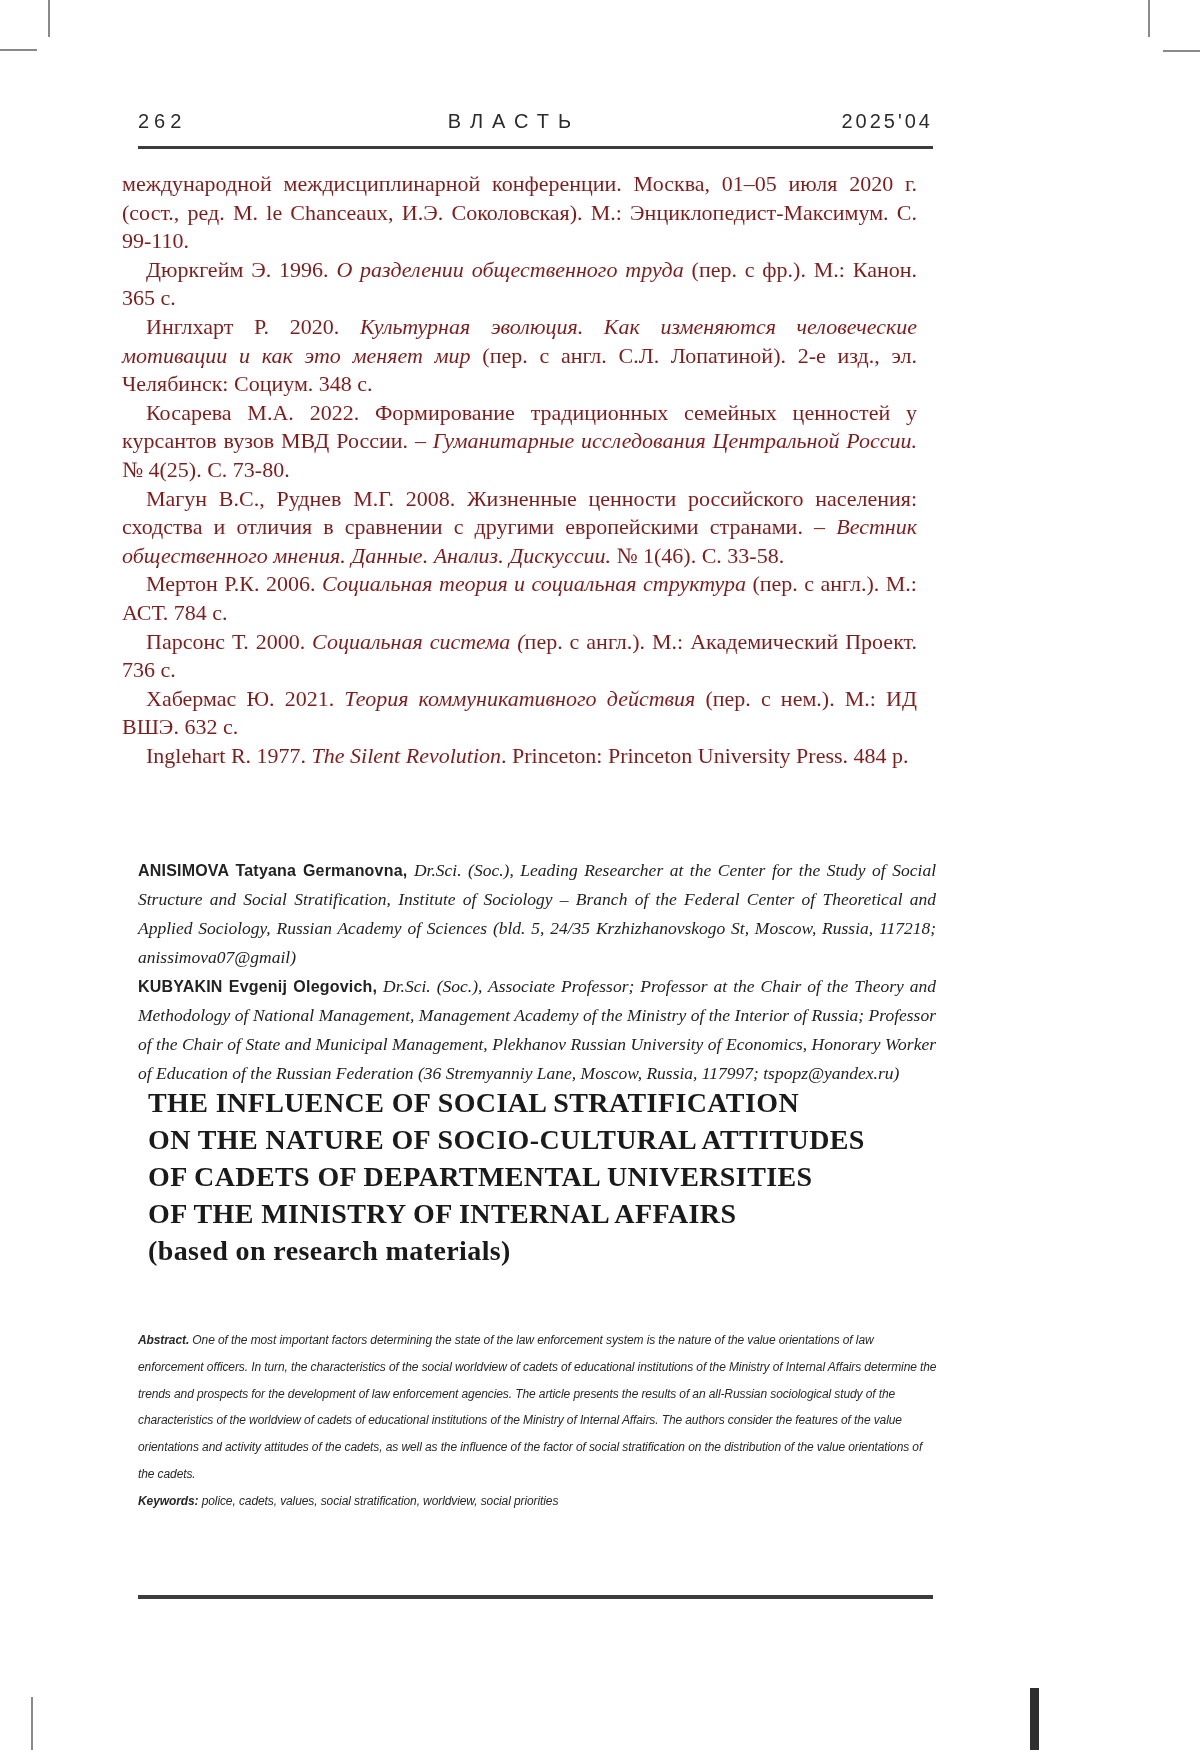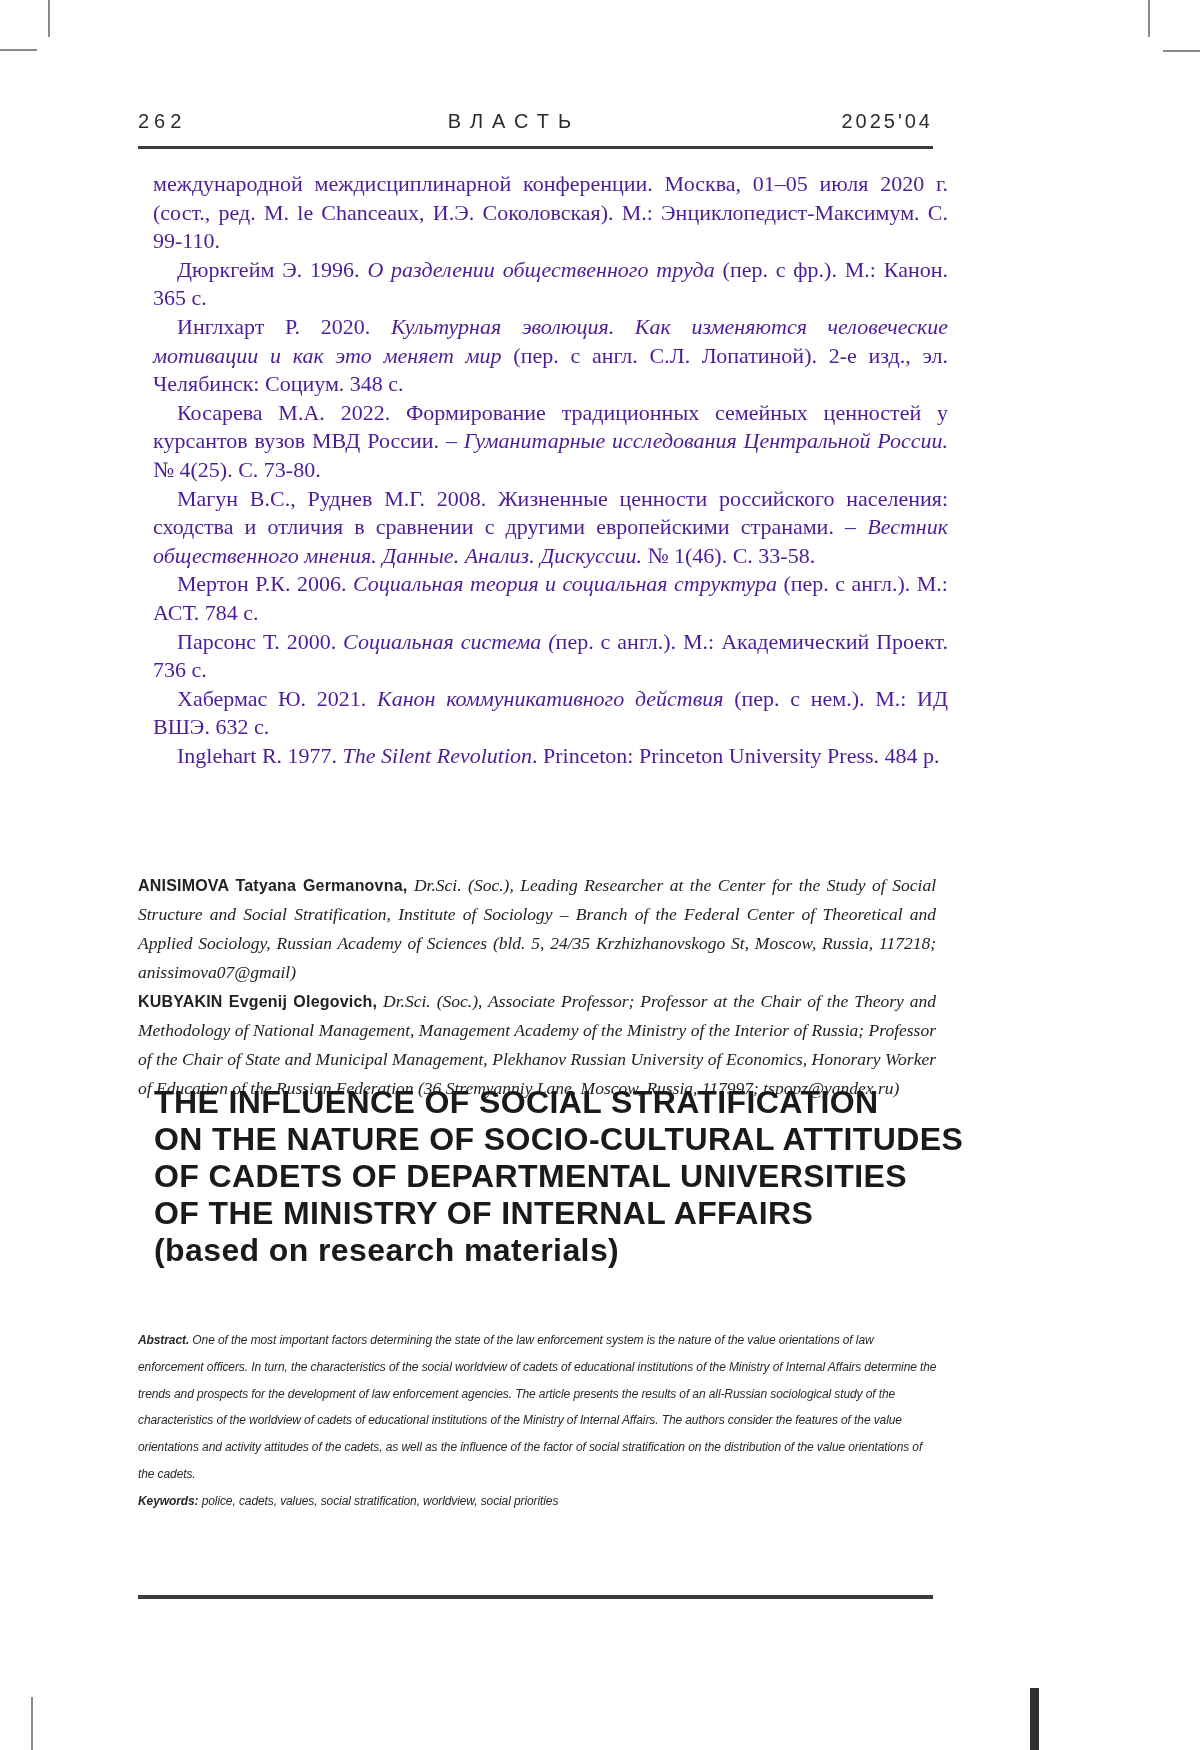--- a/index.html
+++ b/index.html
@@ -21,40 +21,40 @@
            font-family:"Liberation Sans","DejaVu Sans",sans-serif;
            font-size:20px;font-weight:500;color:#2b2b2b;}
   .runhead .pageno{letter-spacing:5px;}
   .runhead .jname{letter-spacing:9px;}
   .runhead .issue{letter-spacing:3px;}
   .rule{position:absolute;left:138px;width:795px;background:#3c3c3c;}
   .rule-top{top:146px;height:3px;}
   .rule-bottom{top:1595px;height:4px;}
 
   
-  .refs{position:absolute;left:153px;top:170px;width:795px;
+  .refs{position:absolute;left:122px;top:170px;width:795px;
         font-family:"Liberation Serif","DejaVu Serif",serif;
-        font-size:22px;line-height:28.6px;text-align:justify;color:#4c1d95;}
+        font-size:22px;line-height:28.6px;text-align:justify;color:#7f1d1d;}
   .ref{margin:0;}
   .ref.ind{text-indent:24px;}
   .it{font-style:italic;}
 
   
   .authors{position:absolute;left:138px;top:856px;width:798px;
            font-family:"Liberation Serif","DejaVu Serif",serif;font-style:italic;
-           font-size:17.5px;line-height:29px;text-align:justify;color:#222;margin-top:15px;}
+           font-size:17.5px;line-height:29px;text-align:justify;color:#222;}
   .author{margin:0;}
   .aname{font-style:normal;font-weight:700;
          font-family:"Liberation Sans","DejaVu Sans",sans-serif;
          font-size:16px;letter-spacing:0.2px;}
 
   
-  .title{position:absolute;left:154px;top:1084px;width:830px;margin:0;
-         font-family:Liberation Sans, sans-serif;
-         font-weight:700;font-size:32px;line-height:37px;letter-spacing:0.4px;color:#1a1a1a;}
+  .title{position:absolute;left:148px;top:1084px;width:830px;margin:0;
+         font-family:Liberation Serif, serif;
+         font-weight:700;font-size:28px;line-height:37px;letter-spacing:0.4px;color:#1a1a1a;}
 
   
   .abstract{position:absolute;left:138px;top:1327px;width:802px;
             font-family:"Liberation Sans","DejaVu Sans",sans-serif;font-style:italic;
             font-size:12px;line-height:26.8px;letter-spacing:-0.1px;color:#282828;}
   .abstract p{margin:0;}
   .blabel{font-weight:700;}
 </style>
 </head>
 <body>
@@ -76,21 +76,21 @@
   <div class="rule rule-top"></div>
 
   <section class="refs" id="refs">
       <p class="ref"><span>международной междисциплинарной конференции. Москва, 01–05 июля 2020 г. (сост., ред. M. le Chanceaux, И.Э. Соколовская). М.: Энциклопедист-Максимум. С. 99-110.</span></p>
       <p class="ref ind"><span>Дюркгейм Э. 1996. </span><span class="it">О разделении общественного труда</span><span> (пер. с фр.). М.: Канон. 365 с.</span></p>
       <p class="ref ind"><span>Инглхарт Р. 2020. </span><span class="it">Культурная эволюция. Как изменяются человеческие мотивации и как это меняет мир</span><span> (пер. с англ. С.Л. Лопатиной). 2-е изд., эл. Челябинск: Социум. 348 с.</span></p>
       <p class="ref ind"><span>Косарева М.А. 2022. Формирование традиционных семейных ценностей у курсантов вузов МВД России. – </span><span class="it">Гуманитарные исследования Центральной России.</span><span> № 4(25). С. 73-80.</span></p>
       <p class="ref ind"><span>Магун В.С., Руднев М.Г. 2008. Жизненные ценности российского населения: сходства и отличия в сравнении с другими европейскими странами. – </span><span class="it">Вестник общественного мнения. Данные. Анализ. Дискуссии.</span><span> № 1(46). С. 33-58.</span></p>
       <p class="ref ind"><span>Мертон Р.К. 2006. </span><span class="it">Социальная теория и социальная структура</span><span> (пер. с англ.). М.: АСТ. 784 с.</span></p>
       <p class="ref ind"><span>Парсонс Т. 2000. </span><span class="it">Социальная система (</span><span>пер. с англ.). М.: Академический Проект. 736 с.</span></p>
-      <p class="ref ind"><span>Хабермас Ю. 2021. </span><span class="it">Канон коммуникативного действия</span><span> (пер. с нем.). М.: ИД ВШЭ. 632 с.</span></p>
+      <p class="ref ind"><span>Хабермас Ю. 2021. </span><span class="it">Теория коммуникативного действия</span><span> (пер. с нем.). М.: ИД ВШЭ. 632 с.</span></p>
       <p class="ref ind"><span>Inglehart R. 1977. </span><span class="it">The Silent Revolution</span><span>. Princeton: Princeton University Press. 484 p.</span></p>
     </section>
 
   <section class="authors" id="authors">
       <p class="author"><span class="aname">ANISIMOVA Tatyana Germanovna,</span><span> Dr.Sci. (Soc.), Leading Researcher at the Center for the Study of Social Structure and Social Stratification, Institute of Sociology – Branch of the Federal Center of Theoretical and Applied Sociology, Russian Academy of Sciences (bld. 5, 24/35 Krzhizhanovskogo St, Moscow, Russia, 117218; anissimova07@gmail)</span></p>
       <p class="author"><span class="aname">KUBYAKIN Evgenij Olegovich,</span><span> Dr.Sci. (Soc.), Associate Professor; Professor at the Chair of the Theory and Methodology of National Management, Management Academy of the Ministry of the Interior of Russia; Professor of the Chair of State and Municipal Management, Plekhanov Russian University of Economics, Honorary Worker of Education of the Russian Federation (36 Stremyanniy Lane, Moscow, Russia, 117997; tspopz@yandex.ru)</span></p>
     </section>
 
   <h1 class="title" id="title"><span>THE INFLUENCE OF SOCIAL STRATIFICATION</span><br><span>ON THE NATURE OF SOCIO-CULTURAL ATTITUDES</span><br><span>OF CADETS OF DEPARTMENTAL UNIVERSITIES</span><br><span>OF THE MINISTRY OF INTERNAL AFFAIRS</span><br><span>(based on research materials)</span></h1>
 

